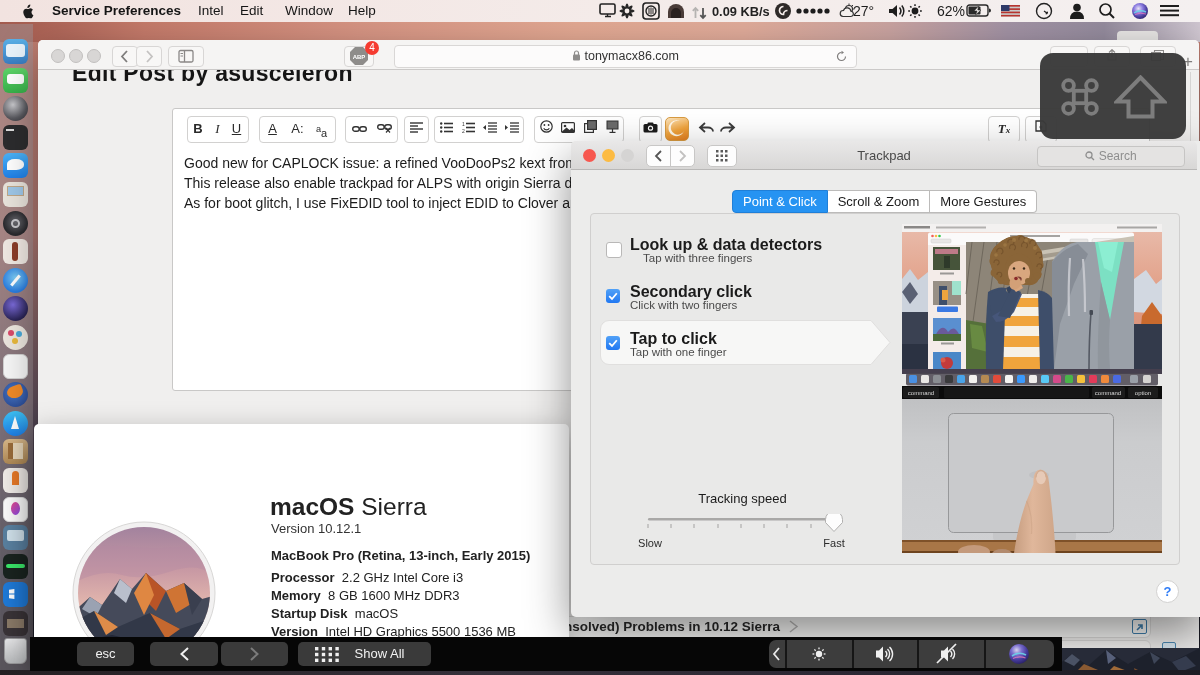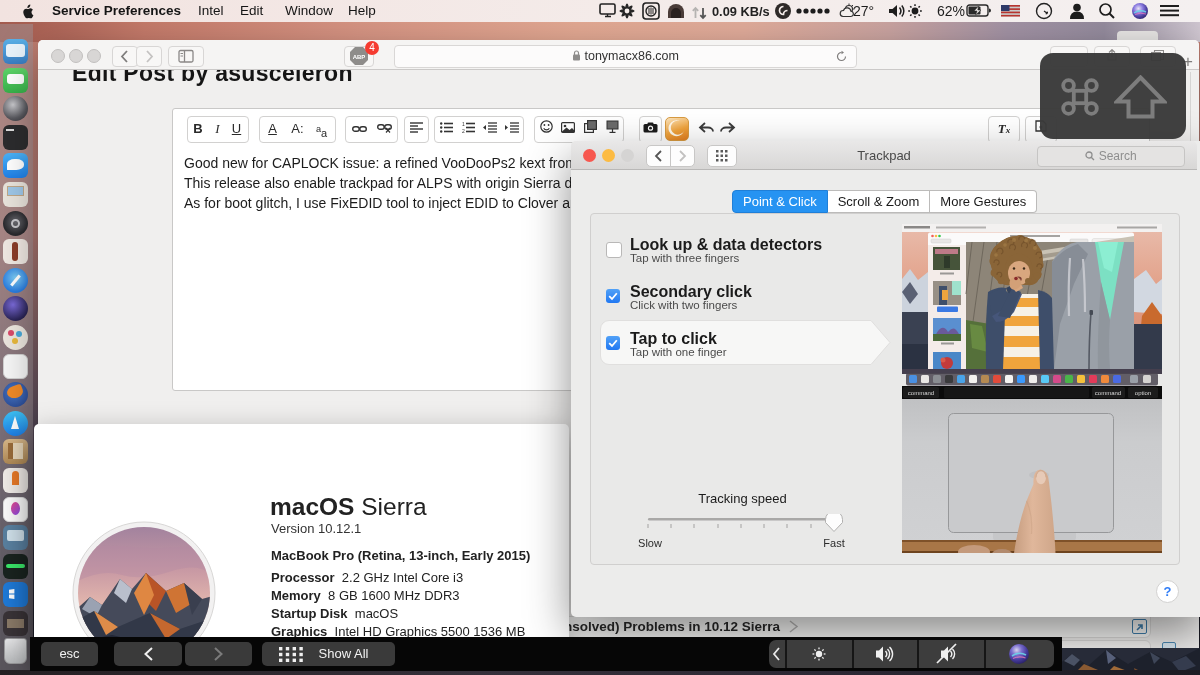--- a/index.html
+++ b/index.html
@@ -53,21 +53,21 @@
 .cs{font-size:11.5px;color:#4b4b4b;}
 #bubble{left:28px;top:178px;}
 #tspeed{left:104px;top:350px;font-size:13px;color:#1b1b1b;width:135px;text-align:center;}
 #slider{left:63px;top:373px;}
 #video{left:331px;top:83px;width:260px;height:329px;}
 #q{left:585px;top:439px;width:21px;height:21px;background:#fff;border:1px solid #d2d1d0;border-radius:50%;color:#2f7cf6;font-size:13px;font-weight:bold;text-align:center;line-height:21px;}
 
 #cmdhud{left:1040px;top:53px;width:146px;height:86px;background:rgba(58,58,58,.97);border-radius:13px;z-index:60;}
 
 #touchbar{left:30px;top:637px;width:1032px;height:34px;background:#060606;z-index:50;}
-.tbbtn{top:5px;height:24px;background:#3a3a3a;border-radius:5px;color:#f2f2f2;font-size:13px;text-align:center;line-height:24px;}
+.tbbtn{top:5px;height:24px;background:#3a3a3a;border-radius:5px;color:#f2f2f2;font-size:13px;text-align:center;line-height:24px;margin-left:36px;}
 
 #wallBR{left:1054px;top:648px;width:146px;height:27px;z-index:40;}
 #wallBot{left:0px;top:670px;width:1200px;height:5px;background:linear-gradient(90deg,#241f22,#35303a 40%,#2c2834 70%,#1d1b22);z-index:41;}
 
 #menubar{left:0;top:0;width:1200px;height:22px;background:linear-gradient(90deg,#f2e3e0,#f4ebe9 50%,#f4f0f0);z-index:70;}
 .mi{top:0;height:22px;line-height:22px;font-size:13.5px;color:#151515;}
 
 #dock{left:0;top:24px;width:33px;height:646px;background:rgba(160,150,155,.48);z-index:5;}
 .di{left:3px;width:25px;height:25px;border-radius:6px;}
 </style></head>
@@ -332,21 +332,21 @@
       <path d="M0 122 L40 114 L90 126 L144 114 L144 144 L0 144 Z" fill="#222736"></path>
     </g>
    </svg>
   </div>
   <div class="abs" id="macos-line"><b>macOS</b> Sierra</div>
   <div class="abs" id="version">Version 10.12.1</div>
   <div class="abs spec" style="top:124px;"><b>MacBook Pro (Retina, 13-inch, Early 2015)</b></div>
   <div class="abs spec" style="top:146px;"><b>Processor</b> &nbsp;2.2 GHz Intel Core i3</div>
   <div class="abs spec" style="top:164px;"><b>Memory</b> &nbsp;8 GB 1600 MHz DDR3</div>
   <div class="abs spec" style="top:182px;"><b>Startup Disk</b> &nbsp;macOS</div>
-  <div class="abs spec" style="top:200px;"><b>Graphics</b> &nbsp;Intel HD Graphics 5500 1536 MB</div>
+  <div class="abs spec" style="top:200px;"><b>Version</b> &nbsp;Intel HD Graphics 5500 1536 MB</div>
 </div>
 
 <div class="abs" id="tp">
   <div class="abs" id="tp-title">
     <div class="abs tdot" style="left:12px;background:#f7574e;"></div>
     <div class="abs tdot" style="left:31px;background:#fcbb42;"></div>
     <div class="abs tdot" style="left:50px;background:#d5d4d3;"></div>
     <div class="abs" id="tp-ttl">Trackpad</div>
     <div class="abs" id="tp-nav"><svg width="47" height="20" viewBox="0 0 47 20">
           <line x1="23.5" y1="0" x2="23.5" y2="20" stroke="#c8c7c6" stroke-width="1"></line>
@@ -368,21 +368,21 @@
         </svg></div>
     <div class="abs" id="tp-search"><svg width="10" height="10" viewBox="0 0 10 10" style="vertical-align:-1px;">
           <circle cx="4" cy="4" r="3" fill="none" stroke="#8e8e8e" stroke-width="1.3"></circle>
           <line x1="6.2" y1="6.2" x2="9" y2="9" stroke="#8e8e8e" stroke-width="1.3"></line>
         </svg> Search</div>
   </div>
   <div class="abs" id="tp-tabs"><span class="ttab" style="border-left:1px solid #bcbbba;border-radius:4px 0 0 4px;background:#2693f2;border-color:#1f7fd8;color:#fff;">Point &amp; Click</span><span class="ttab">Scroll &amp; Zoom</span><span class="ttab" style="border-radius:0 4px 4px 0;">More Gestures</span></div>
   <div class="abs" id="tp-panel"></div>
   <div class="abs cb off" style="left:35px;top:101px;"></div>
   <div class="abs cl" style="left:59px;top:95px;">Look up &amp; data detectors</div>
-  <div class="abs cs" style="left:59px;top:111px;">Tap with three fingers</div>
+  <div class="abs cs" style="left:72px;top:111px;">Tap with three fingers</div>
   <div class="abs cb on" style="left:35px;top:148px;"><svg width="14" height="14" viewBox="0 0 14 14">
         <path d="M3.2 7.2 L6 10 L10.8 4.2" fill="none" stroke="#fff" stroke-width="1.8"></path>
       </svg></div>
   <div class="abs cl" style="left:59px;top:142px;">Secondary click</div>
   <div class="abs cs" style="left:59px;top:158px;">Click with two fingers</div>
   <div class="abs" id="bubble"><svg width="294" height="47" viewBox="0 0 294 47">
         <path d="M10 1.5 H272 L291 23.5 L272 45.5 H10 A8.5 8.5 0 0 1 1.5 37 V10 A8.5 8.5 0 0 1 10 1.5 Z" fill="#f7f7f6" stroke="#e0dfde" stroke-width="1"></path>
       </svg></div>
   <div class="abs cb on" style="left:35px;top:195px;"><svg width="14" height="14" viewBox="0 0 14 14">
         <path d="M3.2 7.2 L6 10 L10.8 4.2" fill="none" stroke="#fff" stroke-width="1.8"></path>

